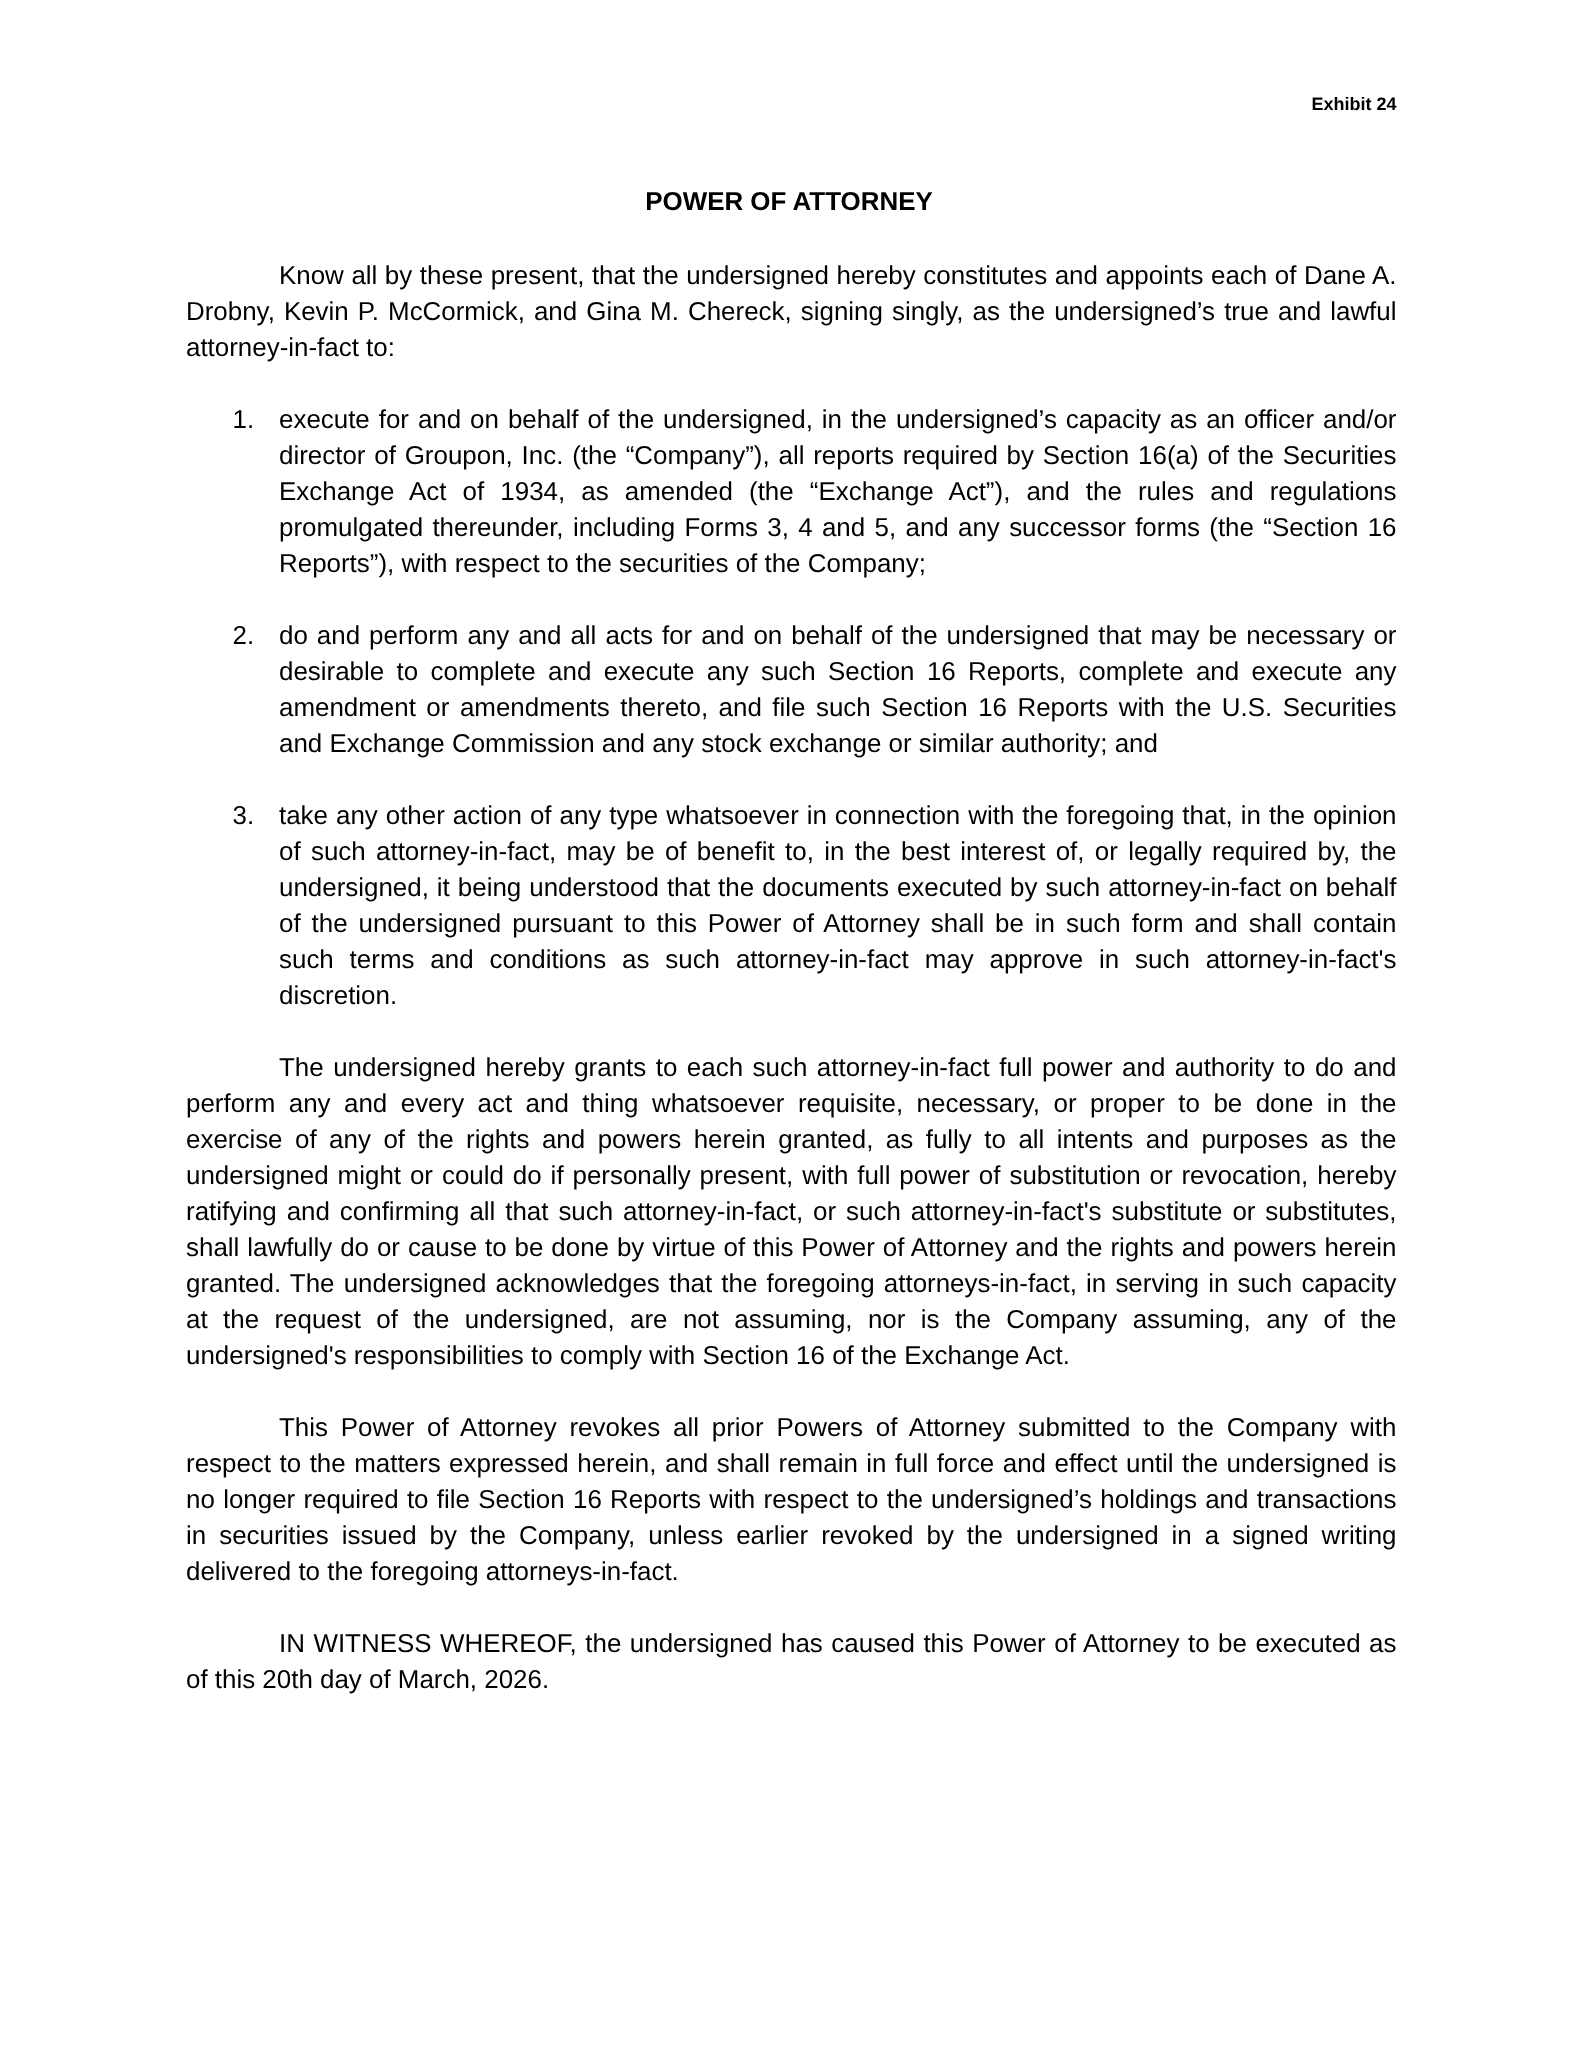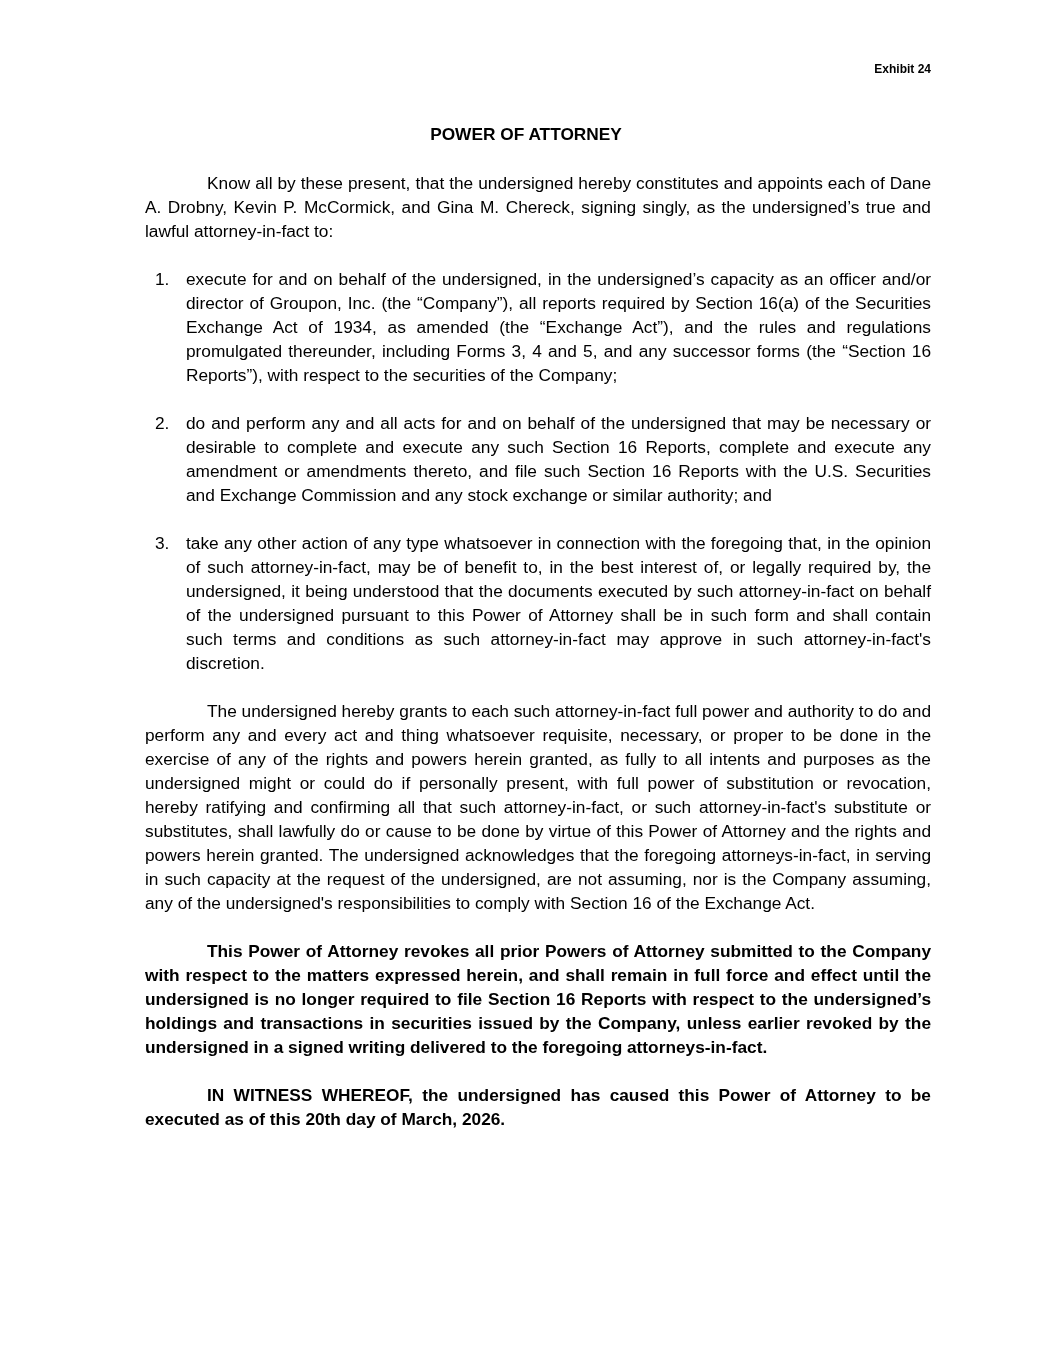--- a/index.html
+++ b/index.html
@@ -2,22 +2,22 @@
 <html><head>
   <meta charset="utf-8">
   <style>
     html, body { margin: 0; padding: 0; background: #ffffff; }
     body { width: 1055px; height: 1365px; position: relative; overflow: hidden;
       font-family: "Liberation Sans", sans-serif; color: #000; font-size: 17.3px; }
     .exhibit { position: absolute; top: 62px; right: 124px; font-weight: bold; font-size: 12px; }
     .title { position: absolute; top: 124px; left: 0; width: 1052px; text-align: center; font-weight: bold; font-size: 17.3px; }
     .content { position: absolute; left: 124px; width: 807px; top: 171px; line-height: 24px; }
     p { margin: 0; text-align: justify; }
-    .indent { text-indent: 62px; margin-left: 21px; }
-    .para-gap { margin-top: 24px; font-weight: bold; }
+    .indent { text-indent: 62px; }
+    .para-gap { margin-top: 24px; }
     ol { margin: 24px 0 0 0; padding: 0; list-style: none; }
     ol li { position: relative; padding-left: 62px; text-align: justify; margin-bottom: 24px; }
     ol li .num { position: absolute; left: 31px; top: 0; }
     .sig { margin-top: 48px; line-height: 24px; }
     .u { text-decoration: underline; }
   </style>
 </head>
 <body>
 
 <div class="exhibit">Exhibit 24</div>

